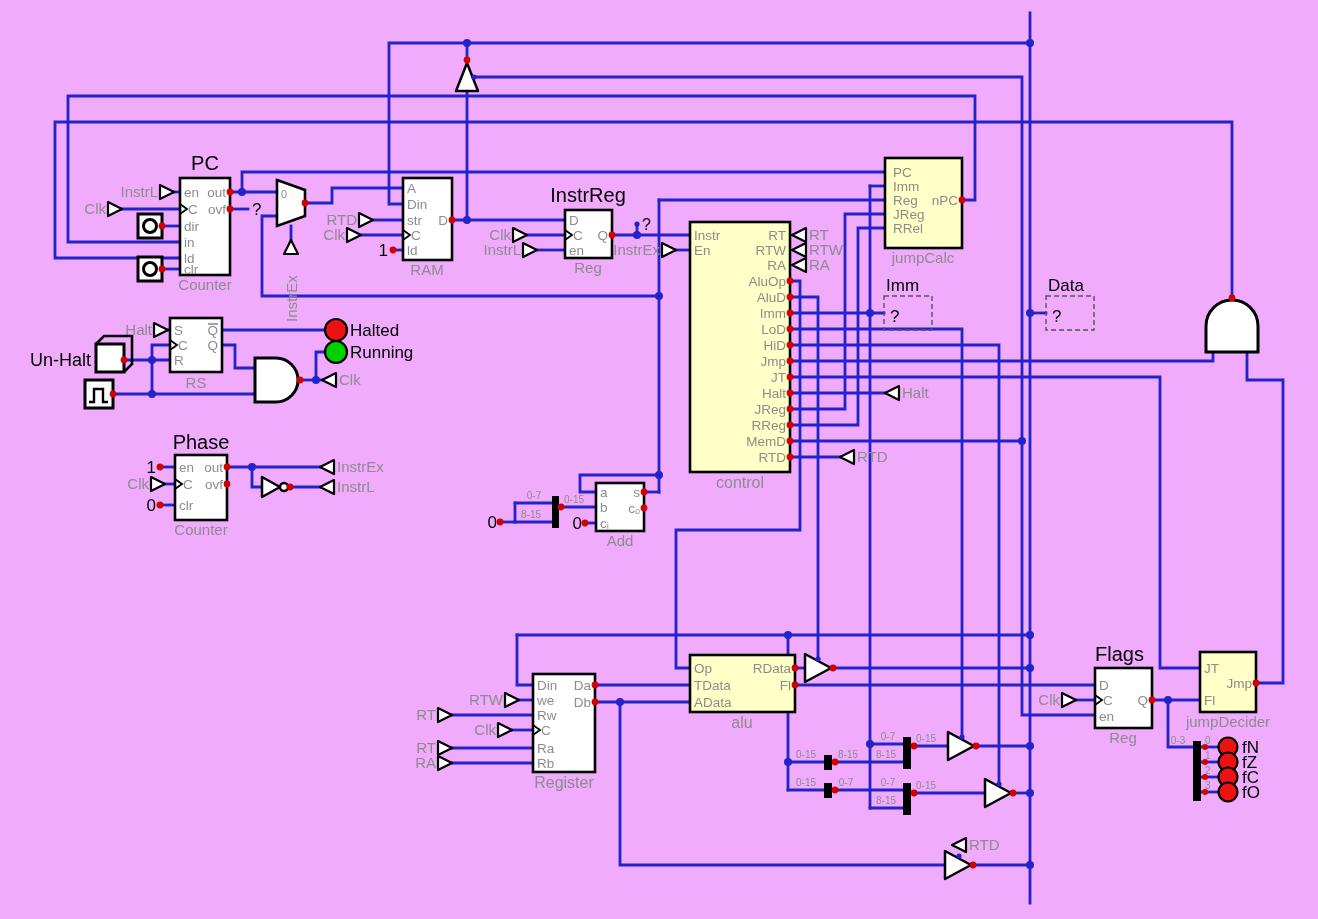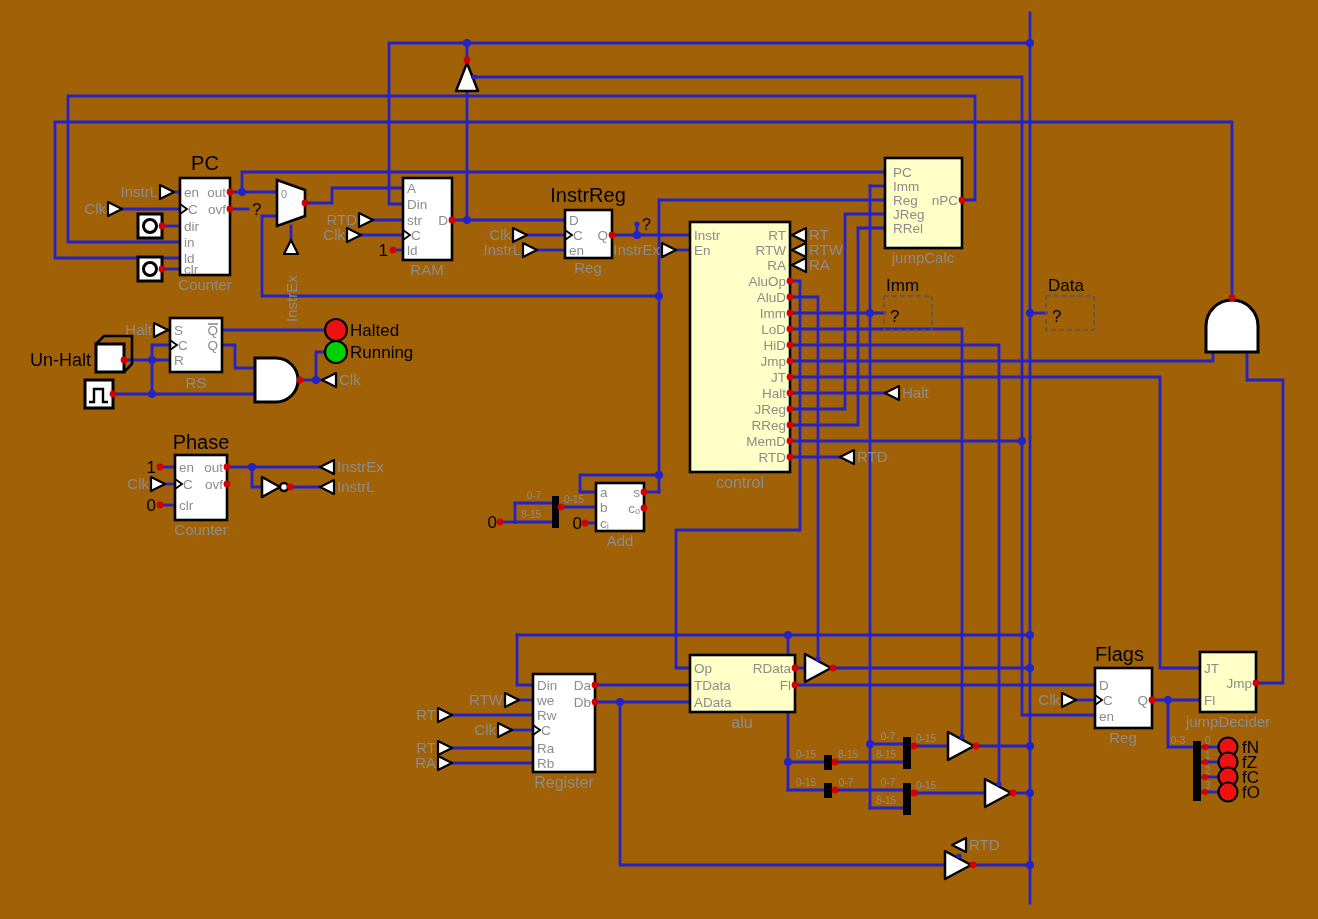--- a/index.html
+++ b/index.html
@@ -1,16 +1,16 @@
 <!DOCTYPE html>
 <html><head>
 <meta charset="utf-8">
 <style>
   html,body{margin:0;padding:0;background:#ffffff;}
-  .stage{position:relative;width:1318px;height:919px;background:#a16207;overflow:hidden;}
+  .stage{position:relative;width:1318px;height:919px;background:#f0abfc;overflow:hidden;}
   svg{display:block;font-family:"Liberation Sans", sans-serif;}
   .w{stroke:#2323c8;stroke-width:2.8;fill:none;stroke-linecap:square;}
   .box{fill:#ffffff;stroke:#000;stroke-width:2.6;}
   .ybox{fill:#ffffc8;stroke:#000;stroke-width:2.6;}
   .tun{fill:#ffffff;stroke:#000;stroke-width:2.2;stroke-linejoin:round;}
   .buf{fill:#ffffff;stroke:#000;stroke-width:2.5;stroke-linejoin:round;}
   .gate{fill:#ffffff;stroke:#000;stroke-width:3;}
   .wedge{fill:none;stroke:#000;stroke-width:1.8;}
   .bar{fill:#000;}
   .dash{fill:none;stroke:#555;stroke-width:1.4;stroke-dasharray:5 3;}

